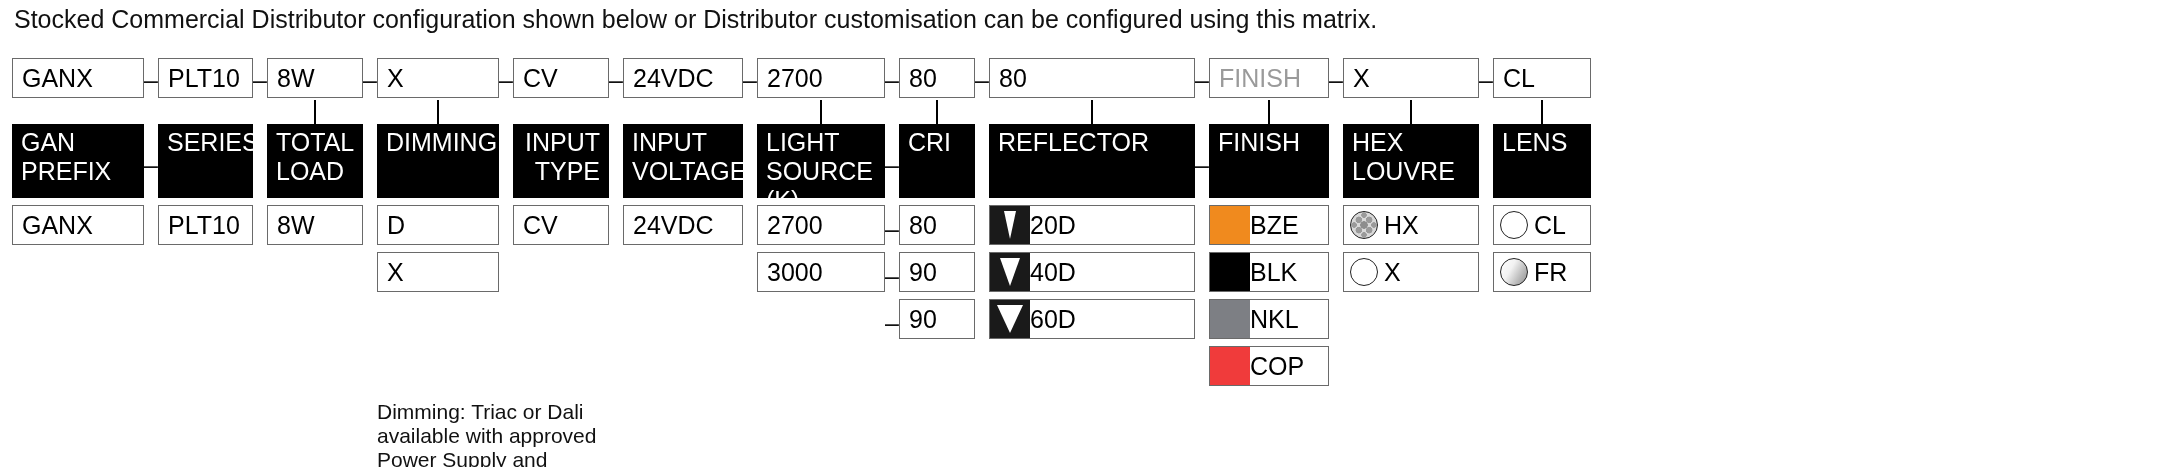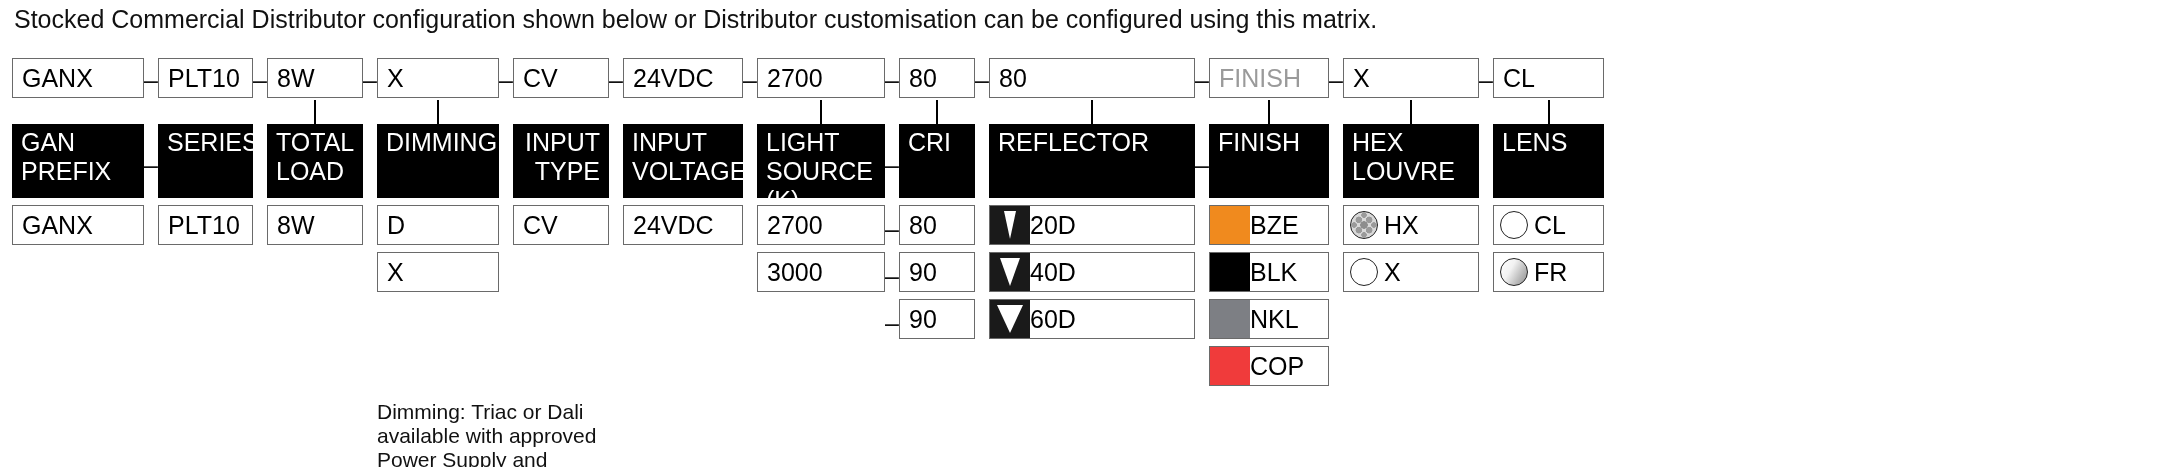--- a/index.html
+++ b/index.html
@@ -441,21 +441,21 @@
     </div>
     <div class="col">
       <div class="dash">–</div>
       <div class="connector"></div>
       <div class="dash spacer" style="line-height: 74px;">–</div>
       <div class="optcell blank dash spacer" style="justify-content: center; line-height: 40px;">–</div>
       <div class="optcell blank dash spacer" style="justify-content: center; line-height: 40px;">–</div>
       <div class="optcell blank dash spacer" style="justify-content: center; line-height: 40px;">–</div>
       <div class="optcell blank dash spacer" style="justify-content: center; line-height: 40px;">–</div>
     </div>
-    <div class="col" style="width: 111px;">
+    <div class="col" style="width: 98px;">
       <div class="codebox">CL</div>
       <div class="connector on"></div>
       <div class="hdr">LENS</div>
       <div class="optcell swatch">
         <span class="sw">
           <span class="disc"></span>
         </span>
         <span class="sw-label">CL</span>
       </div>
       <div class="optcell swatch">

